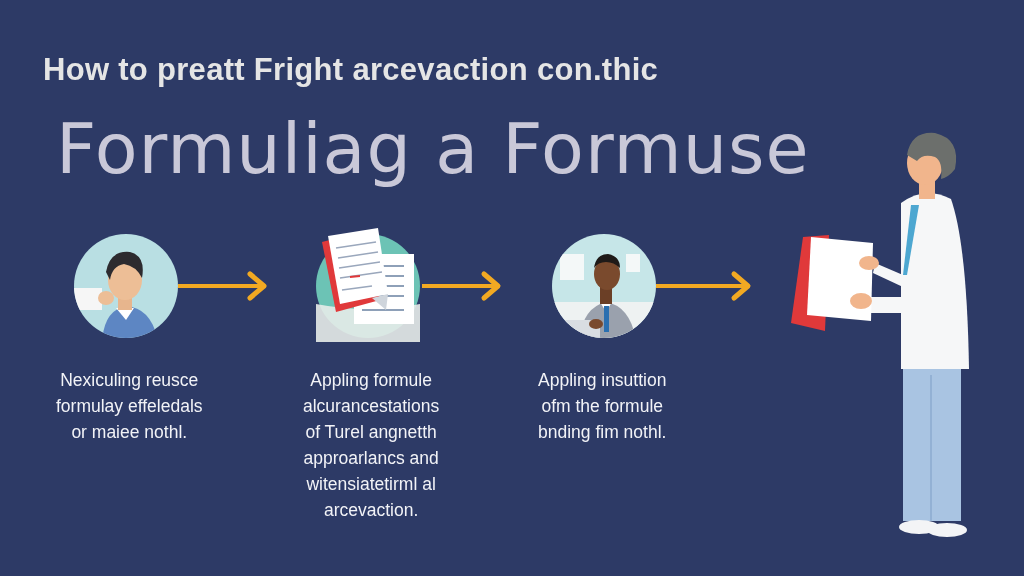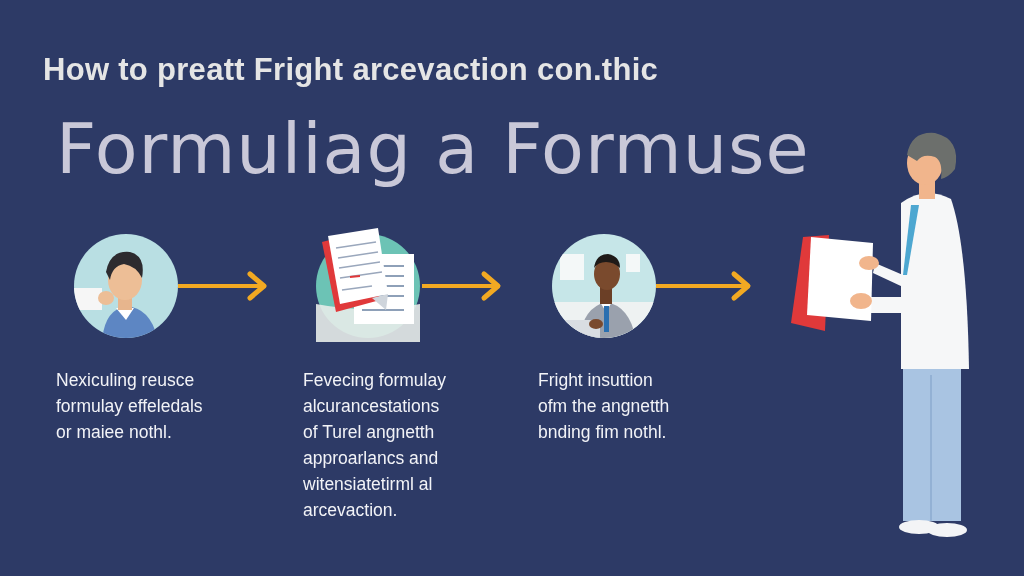--- a/index.html
+++ b/index.html
@@ -18,21 +18,21 @@
     position: absolute; left: 56px; top: 108px;
     font-size: 70px; color: #c9c8d8; font-weight: 400;
     letter-spacing: 1px; white-space: nowrap;
     font-family: "DejaVu Sans", sans-serif;
   }
   .step-icon { position: absolute; }
   .arrow { position: absolute; }
   .step-text {
     position: absolute; color: #f2f3f7; font-size: 17.5px; line-height: 26px;
   }
-  .step-text div { white-space: nowrap; }
+  .step-text div { white-space: nowrap; text-align: center; }
   .figure { position: absolute; left: 785px; top: 125px; }
 </style>
 </head>
 <body>
 
 <div class="subtitle">How  to  preatt  Fright  arcevaction con.thic</div>
 <div class="title">Formuliag a Formuse</div>
 
 <svg class="step-icon" style="left:72px;top:232px" width="108" height="108" viewBox="0 0 108 108">
   <defs>
@@ -109,30 +109,30 @@
   <line x1="0" y1="16" x2="90" y2="16" stroke="#f2a922" stroke-width="4"></line>
   <polyline points="78,4 92,16 78,28" fill="none" stroke="#f2a922" stroke-width="5" stroke-linecap="round" stroke-linejoin="round"></polyline>
 </svg>
 
 <div class="step-text" style="left:56px;top:367px">
   <div>Nexiculing reusce</div>
   <div>formulay effeledals</div>
   <div>or maiee nothl.</div>
 </div>
 <div class="step-text" style="left:303px;top:367px">
-  <div>Fevecing formulay</div>
+  <div>Appling formule</div>
   <div>alcurancestations</div>
   <div>of Turel angnetth</div>
   <div>approarlancs and</div>
   <div>witensiatetirml al</div>
   <div>arcevaction.</div>
 </div>
 <div class="step-text" style="left:538px;top:367px">
-  <div>Fright insuttion</div>
-  <div>ofm the angnetth</div>
+  <div>Appling insuttion</div>
+  <div>ofm the formule</div>
   <div>bnding fim nothl.</div>
 </div>
 
 <svg class="figure" width="200" height="420" viewBox="0 0 200 420">
 
   <rect x="118" y="236" width="58" height="160" fill="#a9c4e2"></rect>
   <line x1="146" y1="250" x2="146" y2="396" stroke="#93b1d4" stroke-width="2"></line>
 
   <ellipse cx="134" cy="402" rx="20" ry="7" fill="#f3f4f6"></ellipse>
   <ellipse cx="162" cy="405" rx="20" ry="7" fill="#f3f4f6"></ellipse>

